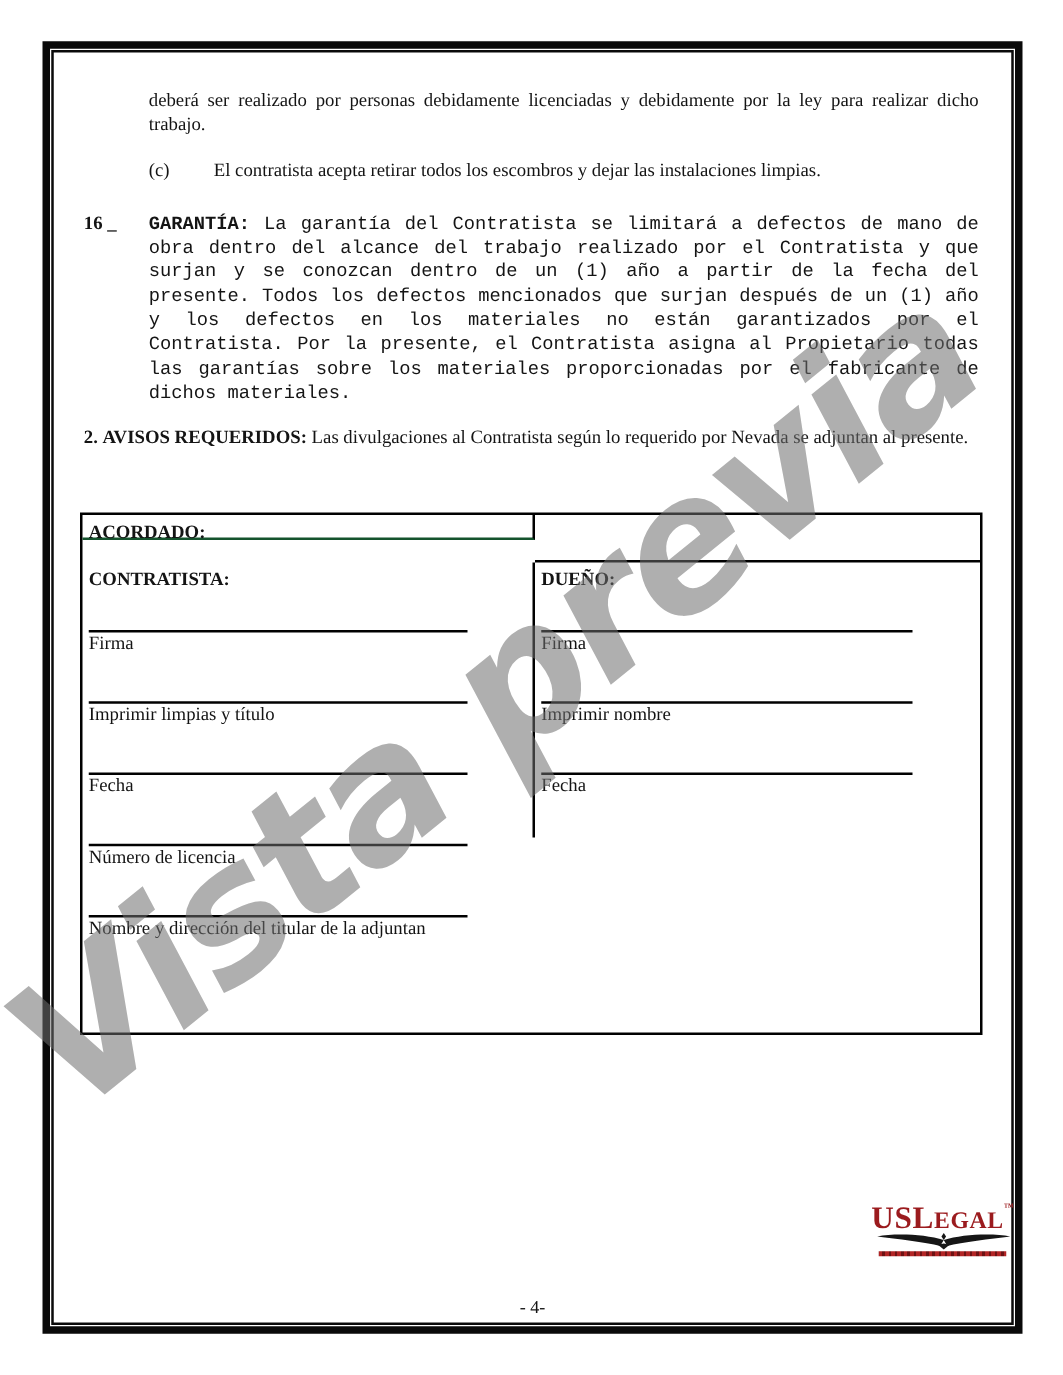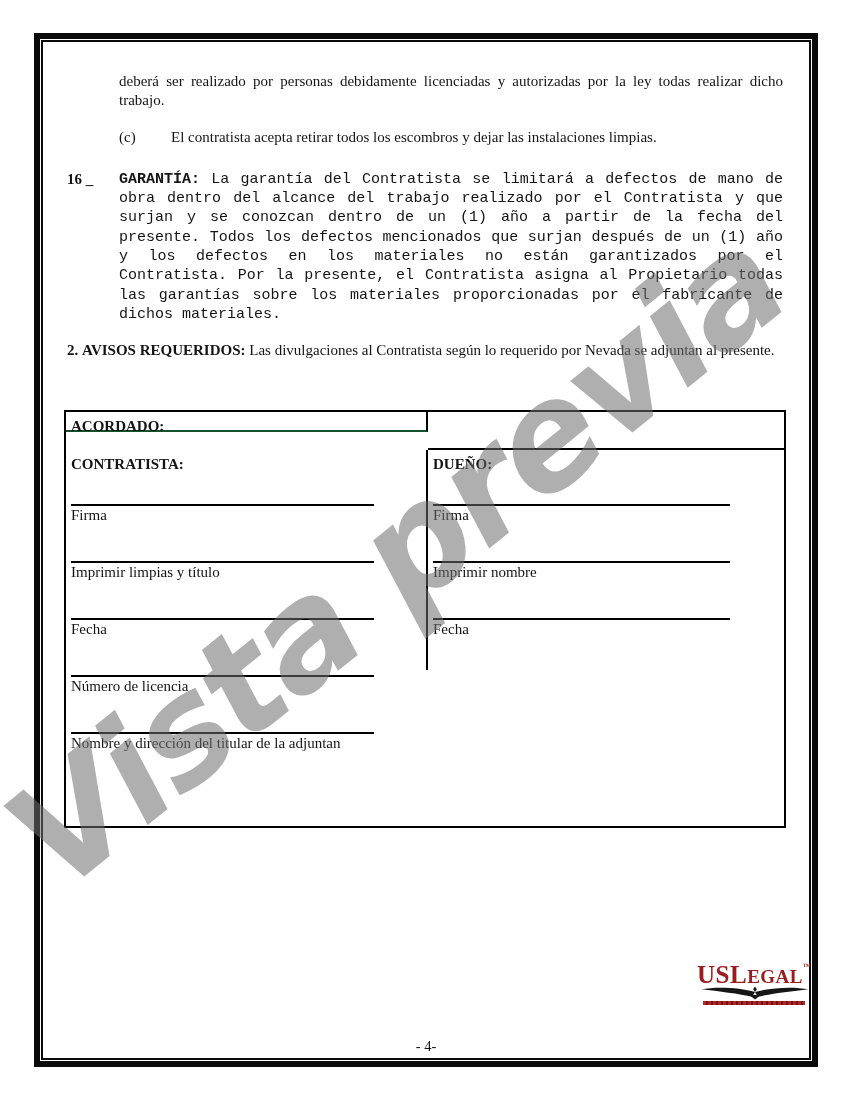--- a/index.html
+++ b/index.html
@@ -81,21 +81,21 @@
     background:repeating-linear-gradient(90deg,#b22525 0 3px,#6e1214 3px 5px);
   }
 </style>
 </head>
 <body>
 
 <div class="frame">
   <div class="inner-frame">
     <div class="content">
 
-      <p class="para-cont">deberá ser realizado por personas debidamente licenciadas y autorizadas por la ley todas realizar dicho trabajo.</p>
+      <p class="para-cont">deberá ser realizado por personas debidamente licenciadas y debidamente por la ley para realizar dicho trabajo.</p>
 
       <div class="clause-row">
         <span class="clause-label">(c)</span>
         <span class="clause-text">El contratista acepta retirar todos los escombros y dejar las instalaciones limpias.</span>
       </div>
 
       <div class="numbered-item">
         <div class="item-number">16 _</div>
         <div class="item-body"><b>GARANTÍA:</b> <span>La garantía del Contratista se limitará a defectos de mano de obra dentro del alcance del trabajo realizado por el Contratista y que surjan y se conozcan dentro de un (1) año a partir de la fecha del presente. Todos los defectos mencionados que surjan después de un (1) año y los defectos en los materiales no están garantizados por el Contratista. Por la presente, el Contratista asigna al Propietario todas las garantías sobre los materiales proporcionadas por el fabricante de dichos materiales.</span></div>
       </div>

